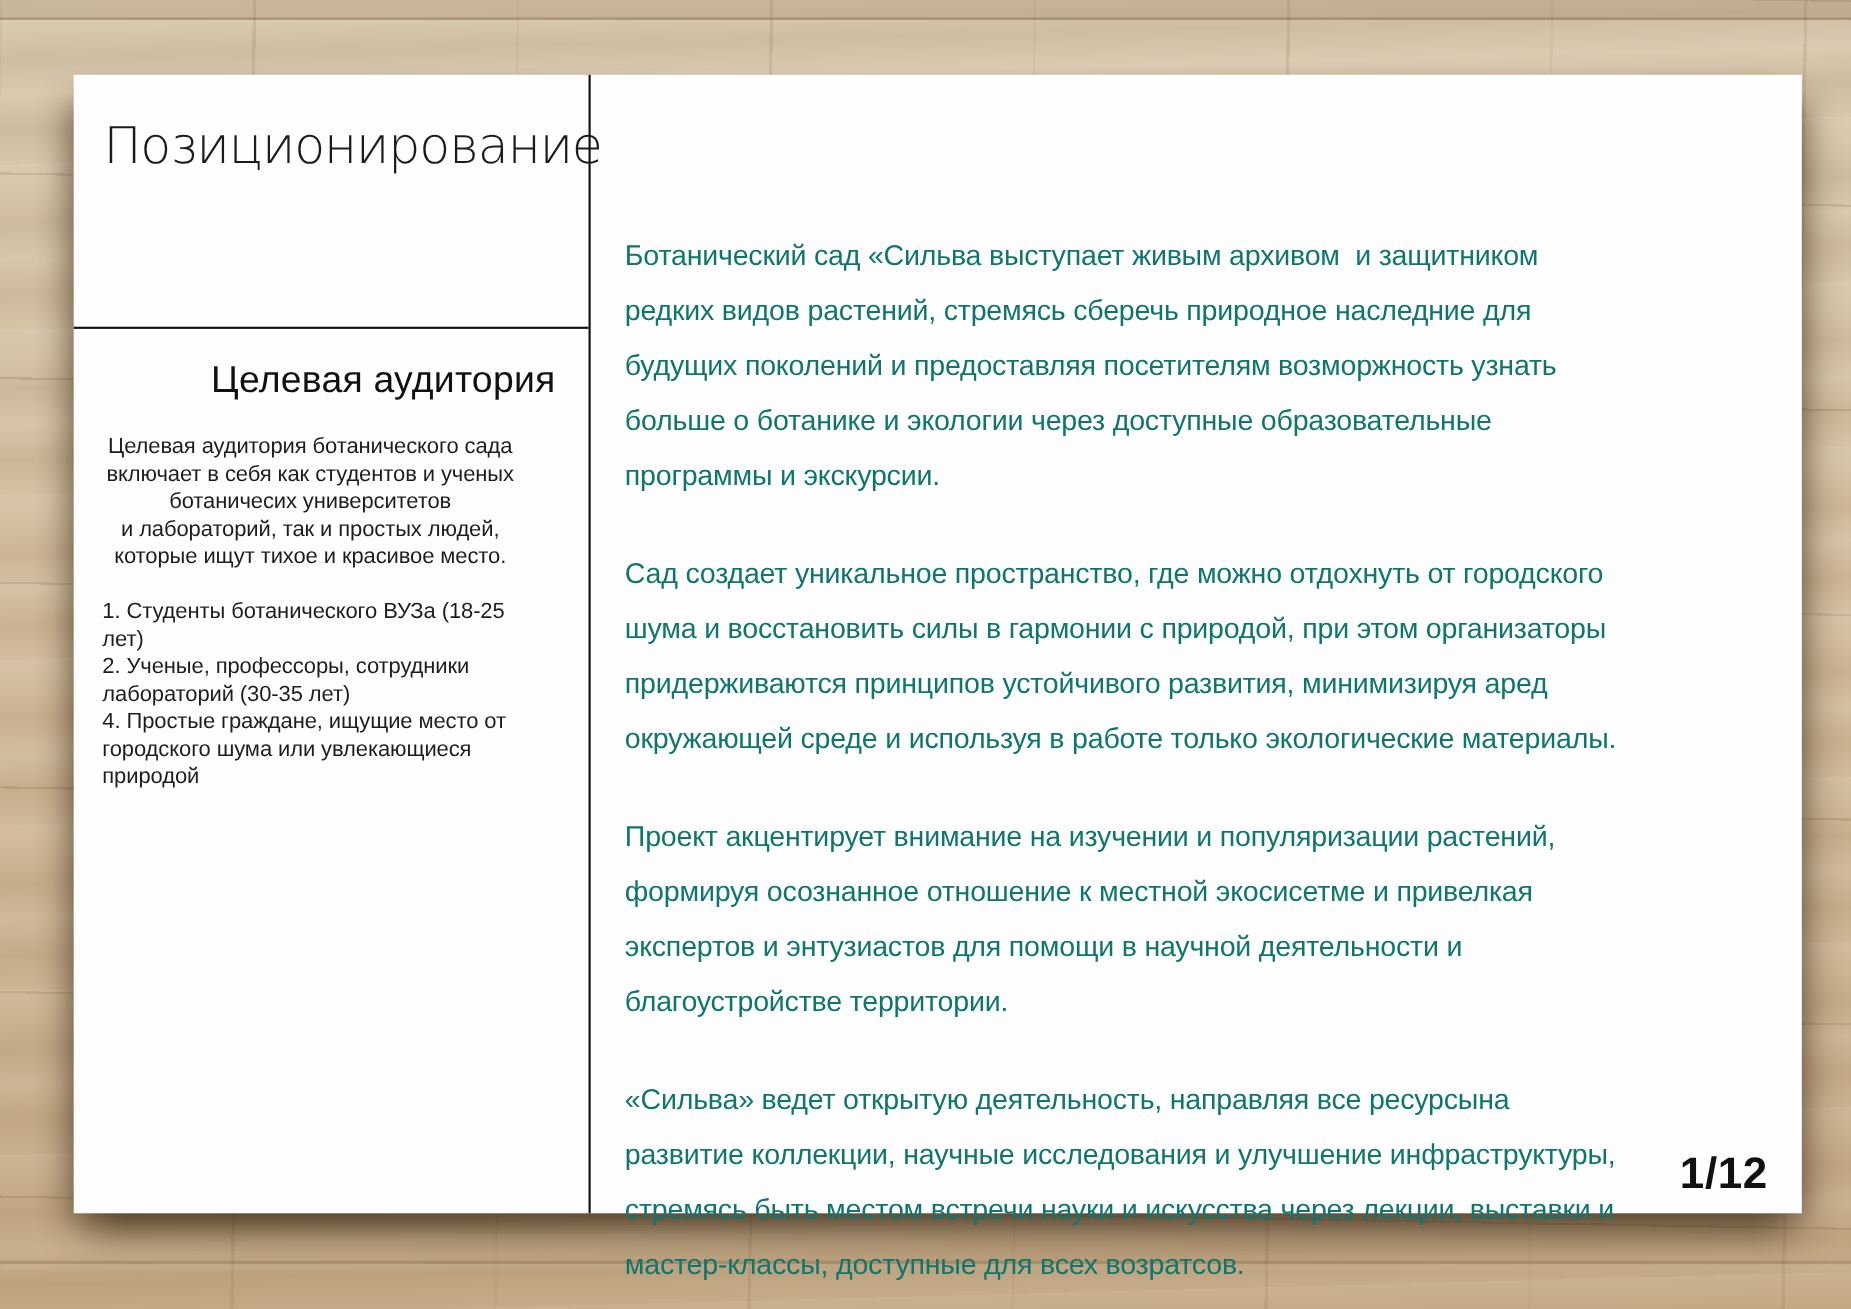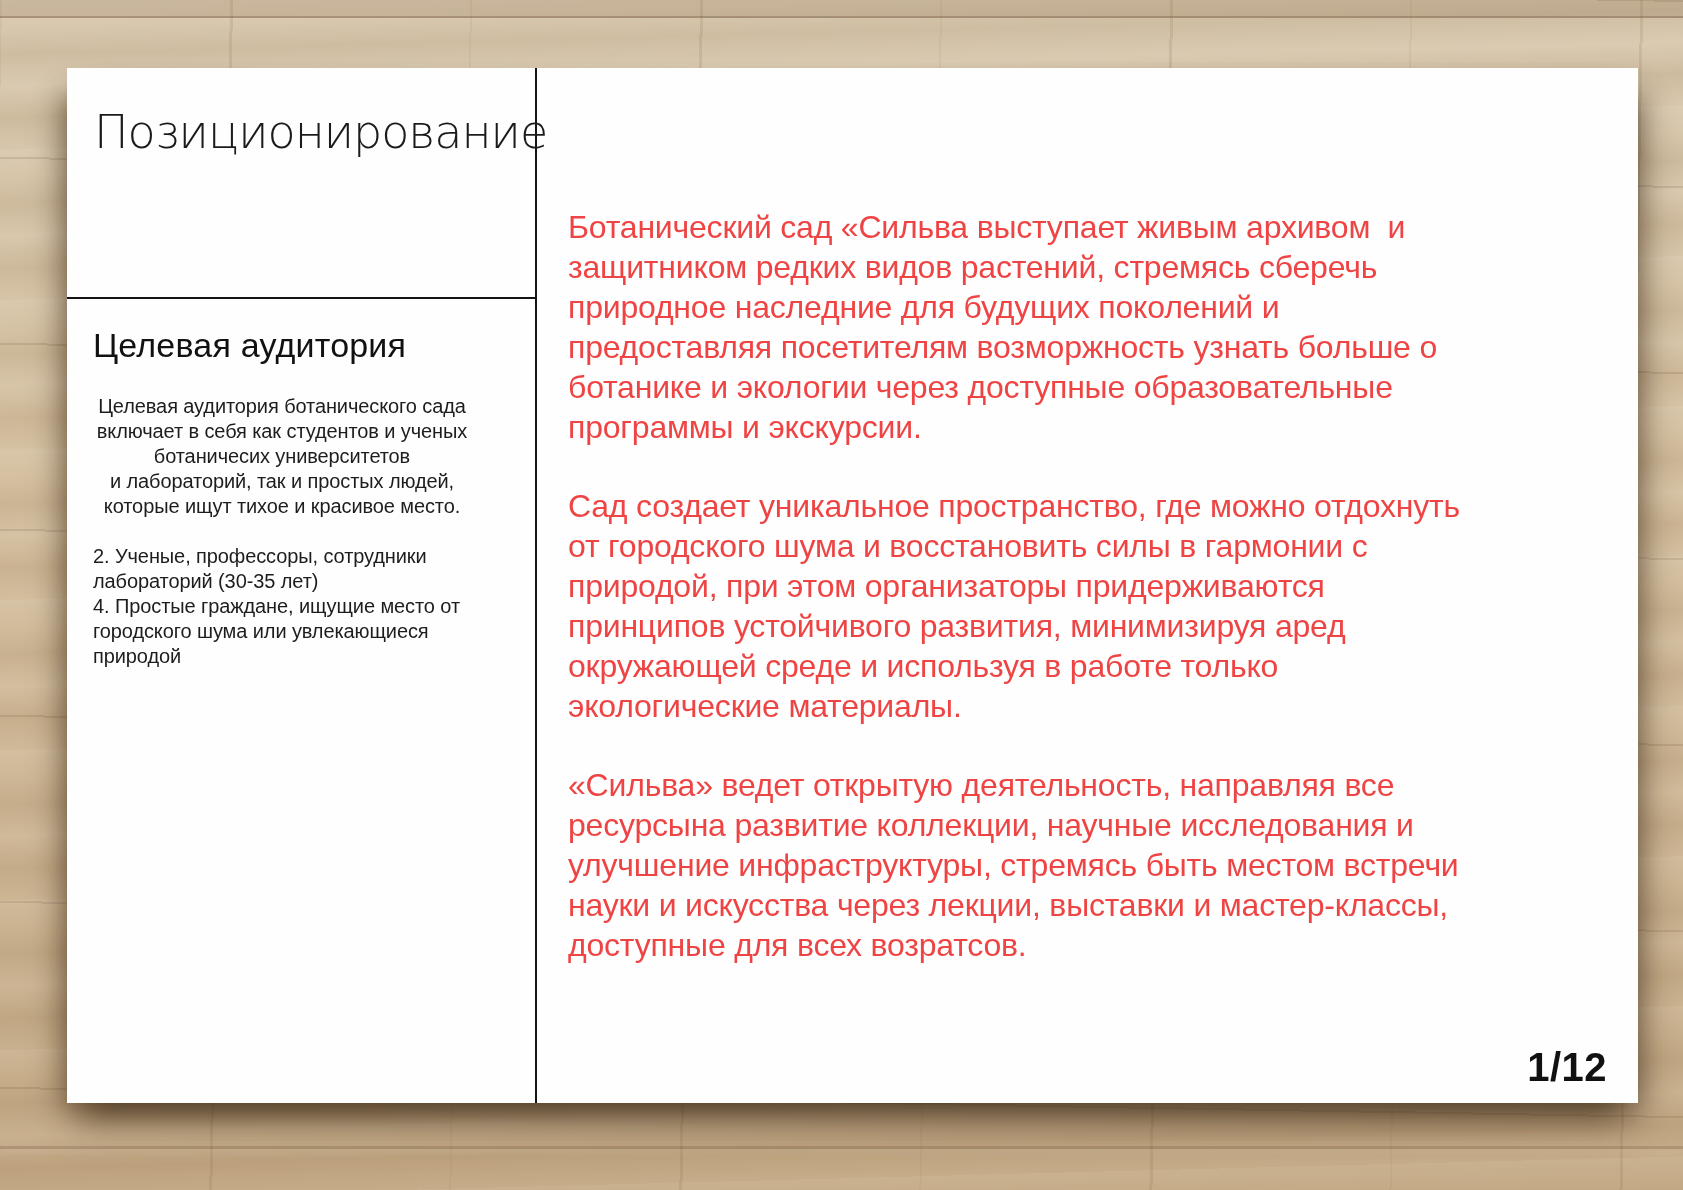--- a/index.html
+++ b/index.html
@@ -92,20 +92,21 @@
   }
   .sidebar-content {
     padding: 27px 30px 0 26px;
   }
   .sidebar-heading {
     font-size: 34px;
     font-weight: 400;
     color: #111;
     margin: 0 0 29px 0;
     letter-spacing: 0.2px;
+    text-align: right;
   }
   .sidebar-intro {
     font-size: 20px;
     line-height: 25px;
     color: #1d1d1d;
     max-width: 378px;
     white-space: pre-line;
     letter-spacing: -0.1px;
     text-align: center;
   }
@@ -121,23 +122,23 @@
   }
 
   
   .main-col {
     flex: 1 1 auto;
     box-sizing: border-box;
     padding: 139px 140px 0 31px;
     position: relative;
   }
   .body-paragraph {
-    font-size: 32px;
-    line-height: 40px;
-    color: #ef4444;
+    font-size: 26px;
+    line-height: 50px;
+    color: #0f766e;
     margin: 0 0 39px 0;
     max-width: 905px;
     letter-spacing: -0.2px;
     white-space: pre-wrap;
   }
 
   .page-indicator {
     position: absolute;
     right: 31px;
     bottom: 13px;
@@ -157,27 +158,29 @@
       <div class="slide-title">Позиционирование</div>
     </div>
 
     <div class="sidebar-content">
       <h2 class="sidebar-heading">Целевая аудитория</h2>
 
       <div class="sidebar-intro">Целевая аудитория ботанического сада включает в себя как студентов и ученых ботаничесих университетов
 и лабораторий, так и простых людей, которые ищут тихое и красивое место.</div>
 
       <div class="audience-list">
+        <div class="audience-item">1. Студенты ботанического ВУЗа (18-25 лет)</div>
         <div class="audience-item">2. Ученые, профессоры, сотрудники лабораторий (30-35 лет)</div>
         <div class="audience-item">4. Простые граждане, ищущие место от городского шума или увлекающиеся природой</div>
       </div>
     </div>
   </div>
 
   <div class="main-col">
     <p class="body-paragraph">Ботанический сад «Сильва выступает живым архивом  и защитником редких видов растений, стремясь сберечь природное наследние для будущих поколений и предоставляя посетителям возморжность узнать больше о ботанике и экологии через доступные образовательные программы и экскурсии.</p>
     <p class="body-paragraph">Сад создает уникальное пространство, где можно отдохнуть от городского шума и восстановить силы в гармонии с природой, при этом организаторы придерживаются принципов устойчивого развития, минимизируя аред окружающей среде и используя в работе только экологические материалы.</p>
+    <p class="body-paragraph">Проект акцентирует внимание на изучении и популяризации растений, формируя осознанное отношение к местной экосисетме и привелкая экспертов и энтузиастов для помощи в научной деятельности и благоустройстве территории.</p>
     <p class="body-paragraph">«Сильва» ведет открытую деятельность, направляя все ресурсына развитие коллекции, научные исследования и улучшение инфраструктуры, стремясь быть местом встречи науки и искусства через лекции, выставки и мастер-классы, доступные для всех возратсов.</p>
 
     <div class="page-indicator">1/12</div>
   </div>
 
 </div>
 
 </body></html>

